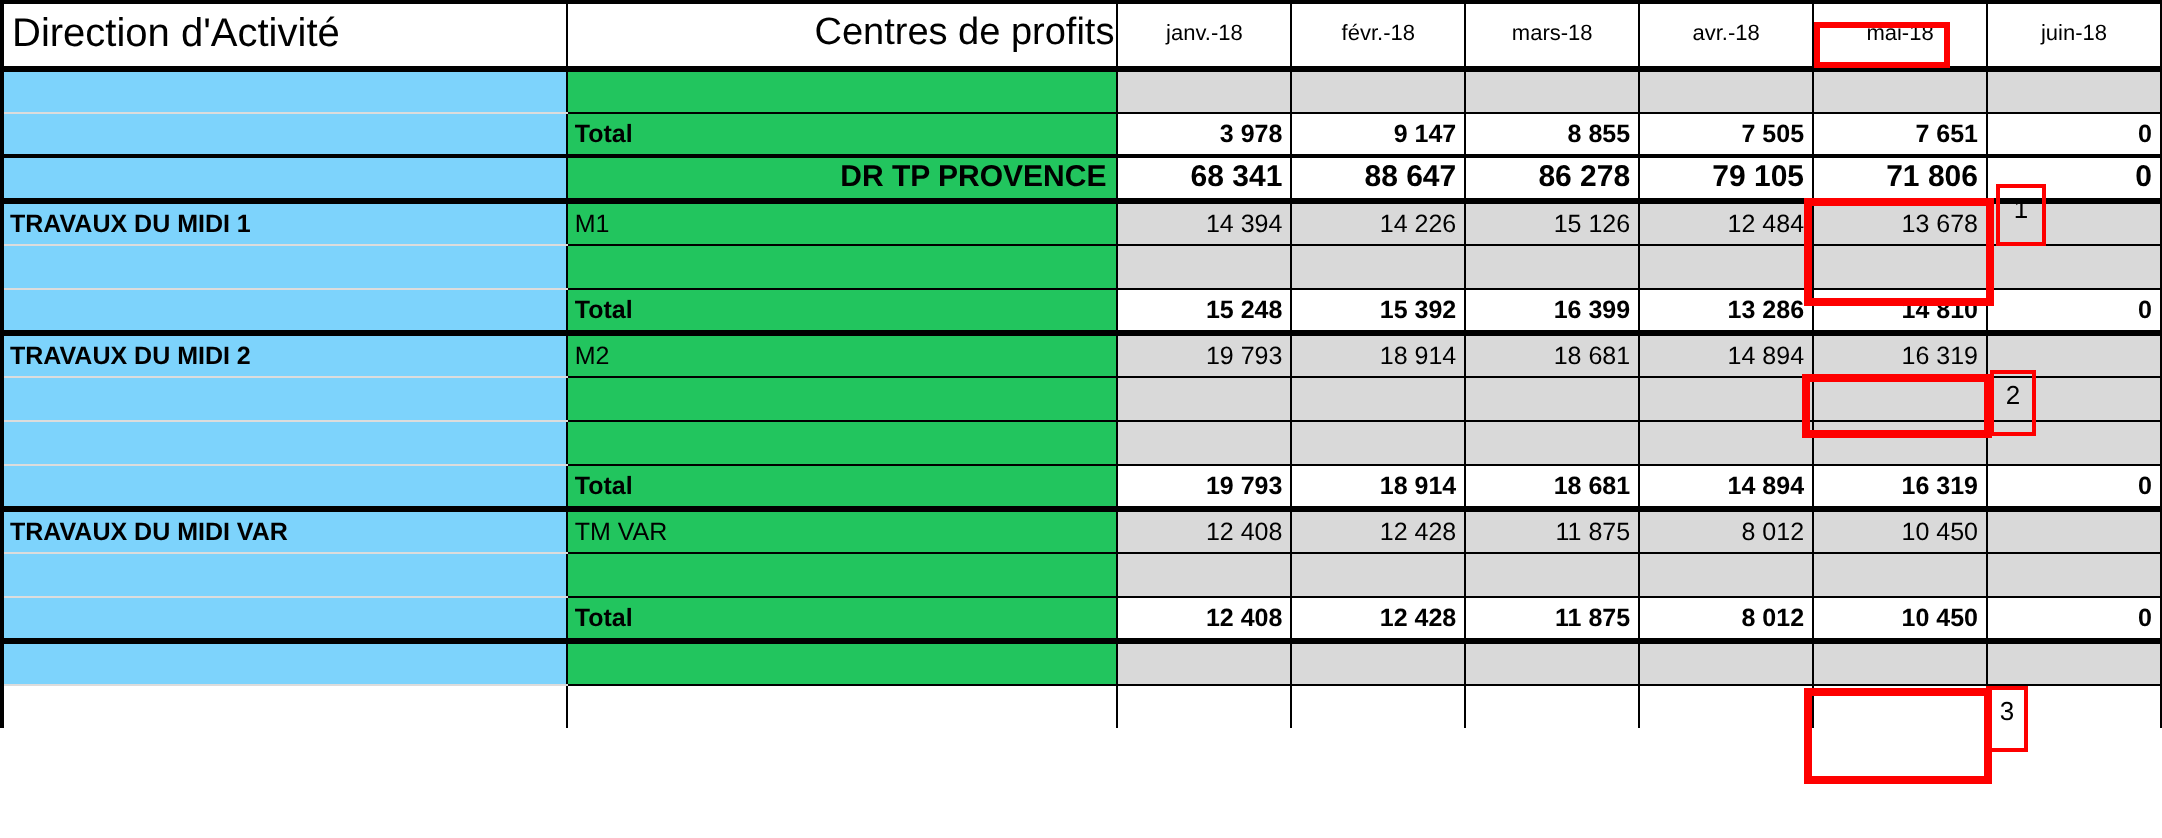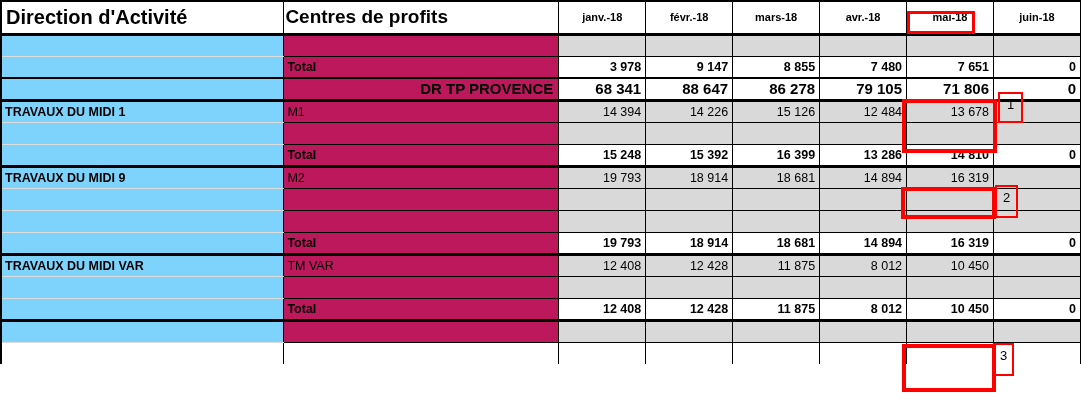--- a/index.html
+++ b/index.html
@@ -5,29 +5,29 @@
   html,body { margin:0; padding:0; background:#ffffff; }
   body { font-family:"Liberation Sans", sans-serif; color:#000; }
 
   .sheet { position:relative; width:1081px; height:419px; overflow:hidden; background:#fff; }
 
   table { border-collapse:collapse; table-layout:fixed; }
   th, td { overflow:hidden; white-space:nowrap; vertical-align:middle; box-sizing:border-box; }
 
   
   tr.hdr { height:33px; }
-  th { border:1px solid #000; border-top:2px solid #000; border-bottom:3px solid #000; font-weight:bold; background:#fff; }
+  th { border:1px solid #000; border-top:2px solid #000; border-bottom:3px solid #000; font-weight:normal; background:#fff; }
   th.a { border-left:2px solid #000; font-size:20px; text-align:left; padding-left:4px; }
-  th.b { font-size:19px; text-align:left; }
+  th.b { font-size:19px; text-align:right; }
   th.m { font-size:11px; text-align:center; }
 
   
   td { height:22px; font-size:12.5px; }
   td.a { border-left:2px solid #000; border-right:1px solid #000; border-bottom:1px solid #dcdcdc; padding-left:3px; font-weight:bold; background:#7dd3fc; }
-  td.b { border:1px solid #000; padding-left:3px; background:#be185d; }
+  td.b { border:1px solid #000; padding-left:3px; background:#22c55e; }
   td.m { border:1px solid #000; padding:0 4px; text-align:right; background:#fff; }
 
   tr.row-spacer td.m, tr.row-data td.m { background:#d9d9d9; }
   tr.row-total td { font-weight:bold; }
   tr.row-grand td { font-weight:bold; font-size:15px;text-align:right; }
   tr.row-grand td.b { text-align:right; padding-right:5px; }
   tr.row-grand td.m { border-top:2px solid #000; border-bottom:3px solid #000; }
   tr.row-grand td.a, tr.row-grand td.b { border-top:2px solid #000; border-bottom:3px solid #000; }
   tr.section-end td { border-bottom:3px solid #000; }
   tr.row-partial { height:12px; }
@@ -76,21 +76,21 @@
           <td class="m"></td>
           <td class="m"></td>
           <td class="m"></td>
         </tr>
         <tr class="row-total">
           <td class="a"></td>
           <td class="b">Total</td>
           <td class="m">3 978</td>
           <td class="m">9 147</td>
           <td class="m">8 855</td>
-          <td class="m">7 480</td>
+          <td class="m">7 505</td>
           <td class="m">7 651</td>
           <td class="m">0</td>
         </tr>
         <tr class="row-grand">
           <td class="a"></td>
           <td class="b">DR TP PROVENCE</td>
           <td class="m">68 341</td>
           <td class="m">88 647</td>
           <td class="m">86 278</td>
           <td class="m">79 105</td>
@@ -121,21 +121,21 @@
           <td class="a"></td>
           <td class="b">Total</td>
           <td class="m">15 248</td>
           <td class="m">15 392</td>
           <td class="m">16 399</td>
           <td class="m">13 286</td>
           <td class="m">14 810</td>
           <td class="m">0</td>
         </tr>
         <tr class="row-data">
-          <td class="a">TRAVAUX DU MIDI 9</td>
+          <td class="a">TRAVAUX DU MIDI 2</td>
           <td class="b">M2</td>
           <td class="m">19 793</td>
           <td class="m">18 914</td>
           <td class="m">18 681</td>
           <td class="m">14 894</td>
           <td class="m">16 319</td>
           <td class="m"></td>
         </tr>
         <tr class="row-spacer">
           <td class="a"></td>

